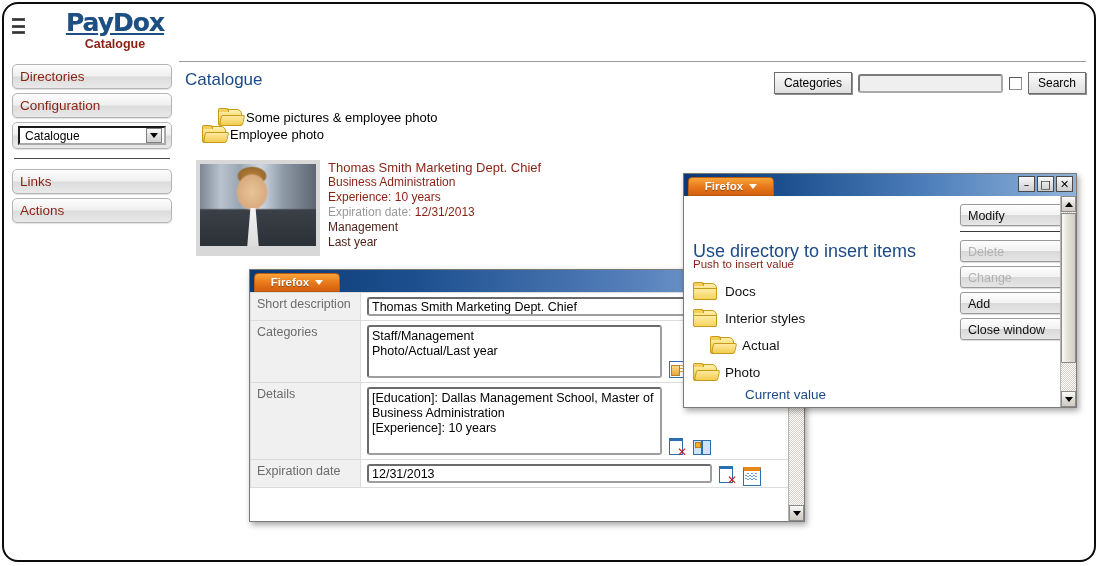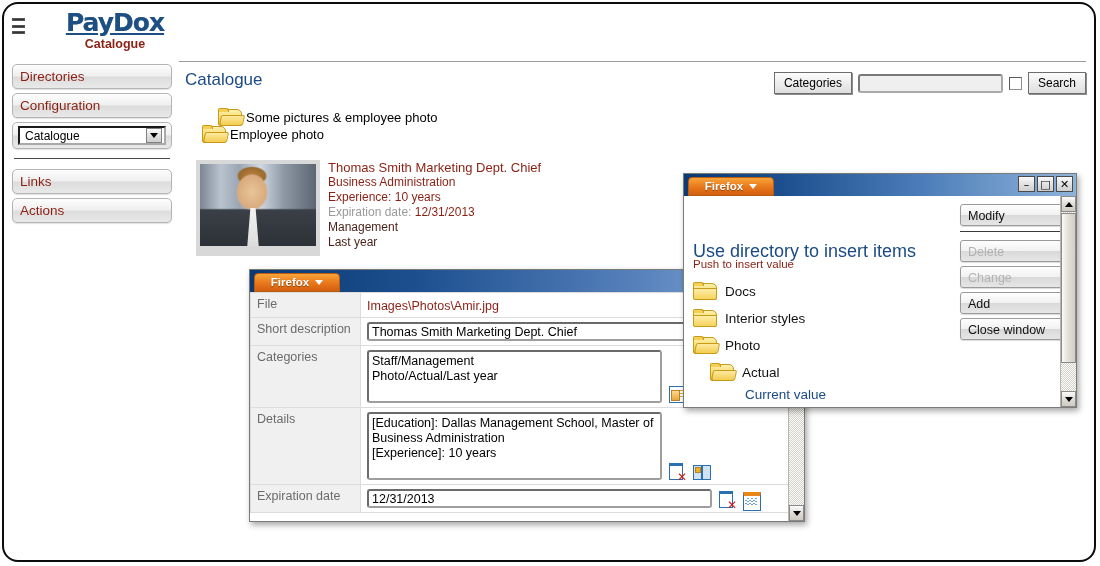--- a/index.html
+++ b/index.html
@@ -386,26 +386,20 @@
       <div class="dlg-frame">
         <div class="titlebar">
           <div class="ff-tab">
             <span>Firefox</span>
             <span class="tri-dn"></span>
           </div>
         </div>
         <div class="dlg-body">
           <table class="form-table">
             <tbody>
-                <tr>
-              <td class="lbl">File</td>
-              <td class="val">
-                <span class="file-val">Images\Photos\Amir.jpg</span>
-              </td>
-            </tr>
             <tr>
               <td class="lbl">Short description</td>
               <td class="val">
                 <input class="txt-in" type="text" value="Thomas Smith Marketing Dept. Chief" style="">
               </td>
             </tr>
             <tr>
               <td class="lbl">Categories</td>
               <td class="val">
                 <div class="row-flex">
@@ -480,36 +474,36 @@
               <span class="tree-label">Docs</span>
             </div>
             <div class="tree-row">
               <span class="folder closed">
                 <span class="back"></span>
                   <span class="tabtop"></span>
                   <span class="front"></span>
               </span>
               <span class="tree-label">Interior styles</span>
             </div>
+            <div class="tree-row" style="margin-left:17px;">
+              <span class="folder open">
+                <span class="back"></span>
+                  <span class="tabtop"></span>
+                  <span class="front"></span>
+              </span>
+              <span class="tree-label">Actual</span>
+            </div>
             <div class="tree-row">
               <span class="folder open">
                 <span class="back"></span>
                   <span class="tabtop"></span>
                   <span class="front"></span>
               </span>
               <span class="tree-label">Photo</span>
             </div>
-            <div class="tree-row" style="margin-left:17px;">
-              <span class="folder open">
-                <span class="back"></span>
-                  <span class="tabtop"></span>
-                  <span class="front"></span>
-              </span>
-              <span class="tree-label">Actual</span>
-            </div>
             <div class="tree-leaf">Current value</div>
             <div class="tree-leaf">Last year</div>
           </div>
 
           <div class="dir-actions">
             <button class="act-btn">Modify</button>
             <div class="act-sep"></div>
             <button class="act-btn disabled">Delete</button>
             <button class="act-btn disabled">Change</button>
             <button class="act-btn">Add</button>

